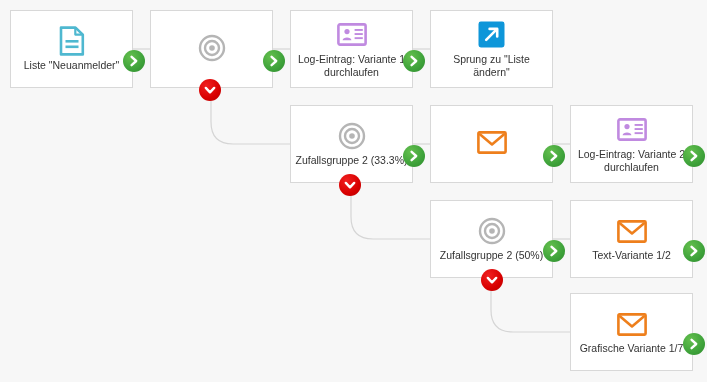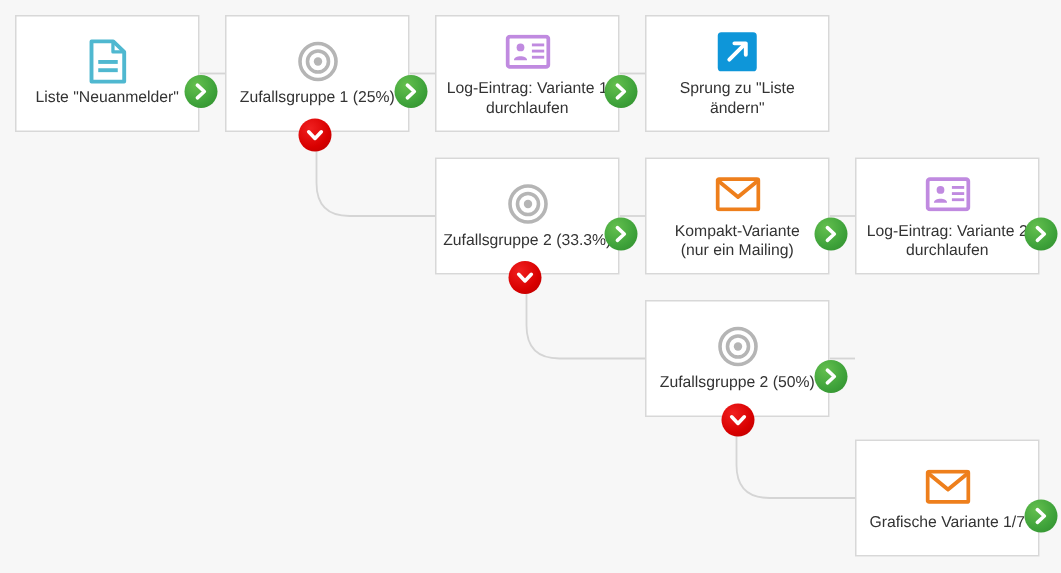--- a/index.html
+++ b/index.html
@@ -129,21 +129,20 @@
   </div>
 
   <div class="node" style="left:150px; top:10px;">
     <div class="node-icon">
       <svg width="28" height="28" viewBox="0 0 28 28" xmlns="http://www.w3.org/2000/svg">
         <circle cx="14" cy="14" r="12" fill="none" stroke="#b5b5b5" stroke-width="2.4"></circle>
         <circle cx="14" cy="14" r="7" fill="none" stroke="#b5b5b5" stroke-width="2.4"></circle>
         <circle cx="14" cy="14" r="2.8" fill="#b5b5b5"></circle>
       </svg>
     </div>
-    <div class="node-label">Zufallsgruppe 1 (25%)</div>
     <div class="port-next" style="left:112px; top:39px;">
       <svg width="12" height="12" viewBox="0 0 12 12" xmlns="http://www.w3.org/2000/svg">
         <path d="M3.6 1.8 L8.2 6 L3.6 10.2" fill="none" stroke="#ffffff" stroke-width="2.4" stroke-linecap="round" stroke-linejoin="round"></path>
       </svg>
     </div>
     <div class="port-branch" style="left:48px; top:68px;">
       <svg width="12" height="12" viewBox="0 0 12 12" xmlns="http://www.w3.org/2000/svg">
         <path d="M1.8 3.9 L6 8.3 L10.2 3.9" fill="none" stroke="#ffffff" stroke-width="2.4" stroke-linecap="round" stroke-linejoin="round"></path>
       </svg>
     </div>
@@ -201,22 +200,20 @@
     </div>
   </div>
 
   <div class="node" style="left:430px; top:105px;">
     <div class="node-icon">
       <svg width="30" height="23" viewBox="0 0 30 23" xmlns="http://www.w3.org/2000/svg">
         <rect x="1.4" y="1.4" width="27.2" height="20.2" rx="1" fill="#ffffff" stroke="#ee7f1c" stroke-width="2.6"></rect>
         <path d="M3.2 3.6 L15 13.4 L26.8 3.6" fill="none" stroke="#ee7f1c" stroke-width="2.6" stroke-linecap="round" stroke-linejoin="round"></path>
       </svg>
     </div>
-    <div class="node-label">Kompakt-Variante
-(nur ein Mailing)</div>
     <div class="port-next" style="left:112px; top:39px;">
       <svg width="12" height="12" viewBox="0 0 12 12" xmlns="http://www.w3.org/2000/svg">
         <path d="M3.6 1.8 L8.2 6 L3.6 10.2" fill="none" stroke="#ffffff" stroke-width="2.4" stroke-linecap="round" stroke-linejoin="round"></path>
       </svg>
     </div>
   </div>
 
   <div class="node" style="left:570px; top:105px;">
     <div class="node-icon">
       <svg width="30" height="23" viewBox="0 0 30 23" xmlns="http://www.w3.org/2000/svg">
@@ -251,28 +248,42 @@
         <path d="M3.6 1.8 L8.2 6 L3.6 10.2" fill="none" stroke="#ffffff" stroke-width="2.4" stroke-linecap="round" stroke-linejoin="round"></path>
       </svg>
     </div>
     <div class="port-branch" style="left:50px; top:68px;">
       <svg width="12" height="12" viewBox="0 0 12 12" xmlns="http://www.w3.org/2000/svg">
         <path d="M1.8 3.9 L6 8.3 L10.2 3.9" fill="none" stroke="#ffffff" stroke-width="2.4" stroke-linecap="round" stroke-linejoin="round"></path>
       </svg>
     </div>
   </div>
 
-
-  <div class="node" style="left:570px; top:293px;">
+  <div class="node" style="left:570px; top:200px;">
     <div class="node-icon">
       <svg width="30" height="23" viewBox="0 0 30 23" xmlns="http://www.w3.org/2000/svg">
         <rect x="1.4" y="1.4" width="27.2" height="20.2" rx="1" fill="#ffffff" stroke="#ee7f1c" stroke-width="2.6"></rect>
         <path d="M3.2 3.6 L15 13.4 L26.8 3.6" fill="none" stroke="#ee7f1c" stroke-width="2.6" stroke-linecap="round" stroke-linejoin="round"></path>
       </svg>
     </div>
+    <div class="node-label">Text-Variante 1/2</div>
+    <div class="port-next" style="left:112px; top:39px;">
+      <svg width="12" height="12" viewBox="0 0 12 12" xmlns="http://www.w3.org/2000/svg">
+        <path d="M3.6 1.8 L8.2 6 L3.6 10.2" fill="none" stroke="#ffffff" stroke-width="2.4" stroke-linecap="round" stroke-linejoin="round"></path>
+      </svg>
+    </div>
+  </div>
+
+  <div class="node" style="left:570px; top:293px;">
+    <div class="node-icon">
+      <svg width="30" height="23" viewBox="0 0 30 23" xmlns="http://www.w3.org/2000/svg">
+        <rect x="1.4" y="1.4" width="27.2" height="20.2" rx="1" fill="#ffffff" stroke="#ee7f1c" stroke-width="2.6"></rect>
+        <path d="M3.2 3.6 L15 13.4 L26.8 3.6" fill="none" stroke="#ee7f1c" stroke-width="2.6" stroke-linecap="round" stroke-linejoin="round"></path>
+      </svg>
+    </div>
     <div class="node-label">Grafische Variante 1/7</div>
     <div class="port-next" style="left:112px; top:39px;">
       <svg width="12" height="12" viewBox="0 0 12 12" xmlns="http://www.w3.org/2000/svg">
         <path d="M3.6 1.8 L8.2 6 L3.6 10.2" fill="none" stroke="#ffffff" stroke-width="2.4" stroke-linecap="round" stroke-linejoin="round"></path>
       </svg>
     </div>
   </div>
 
 </div>
 

